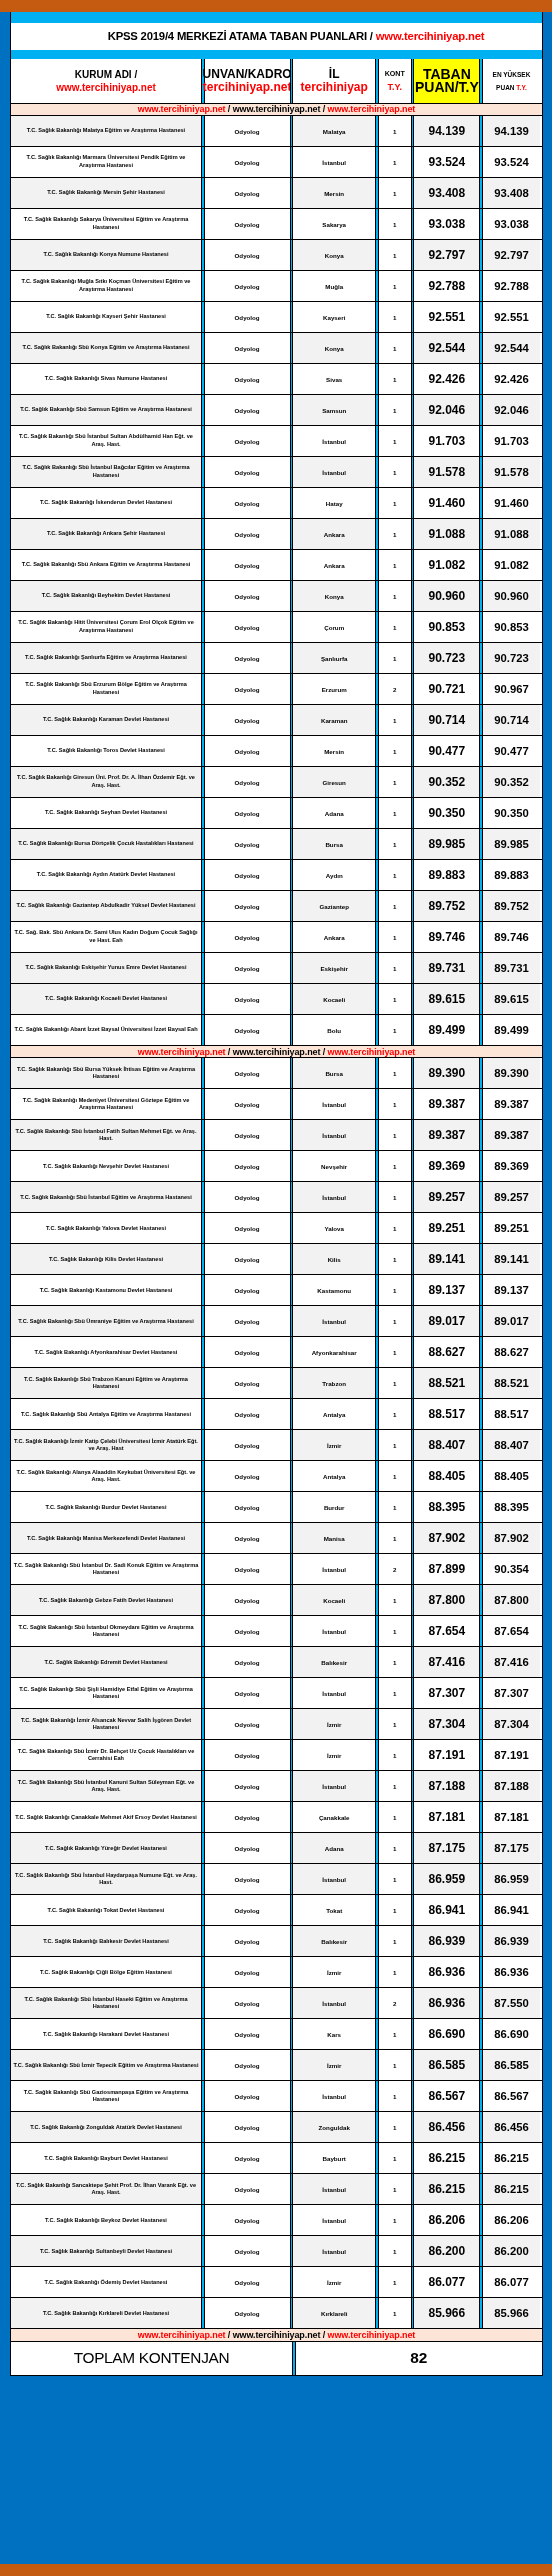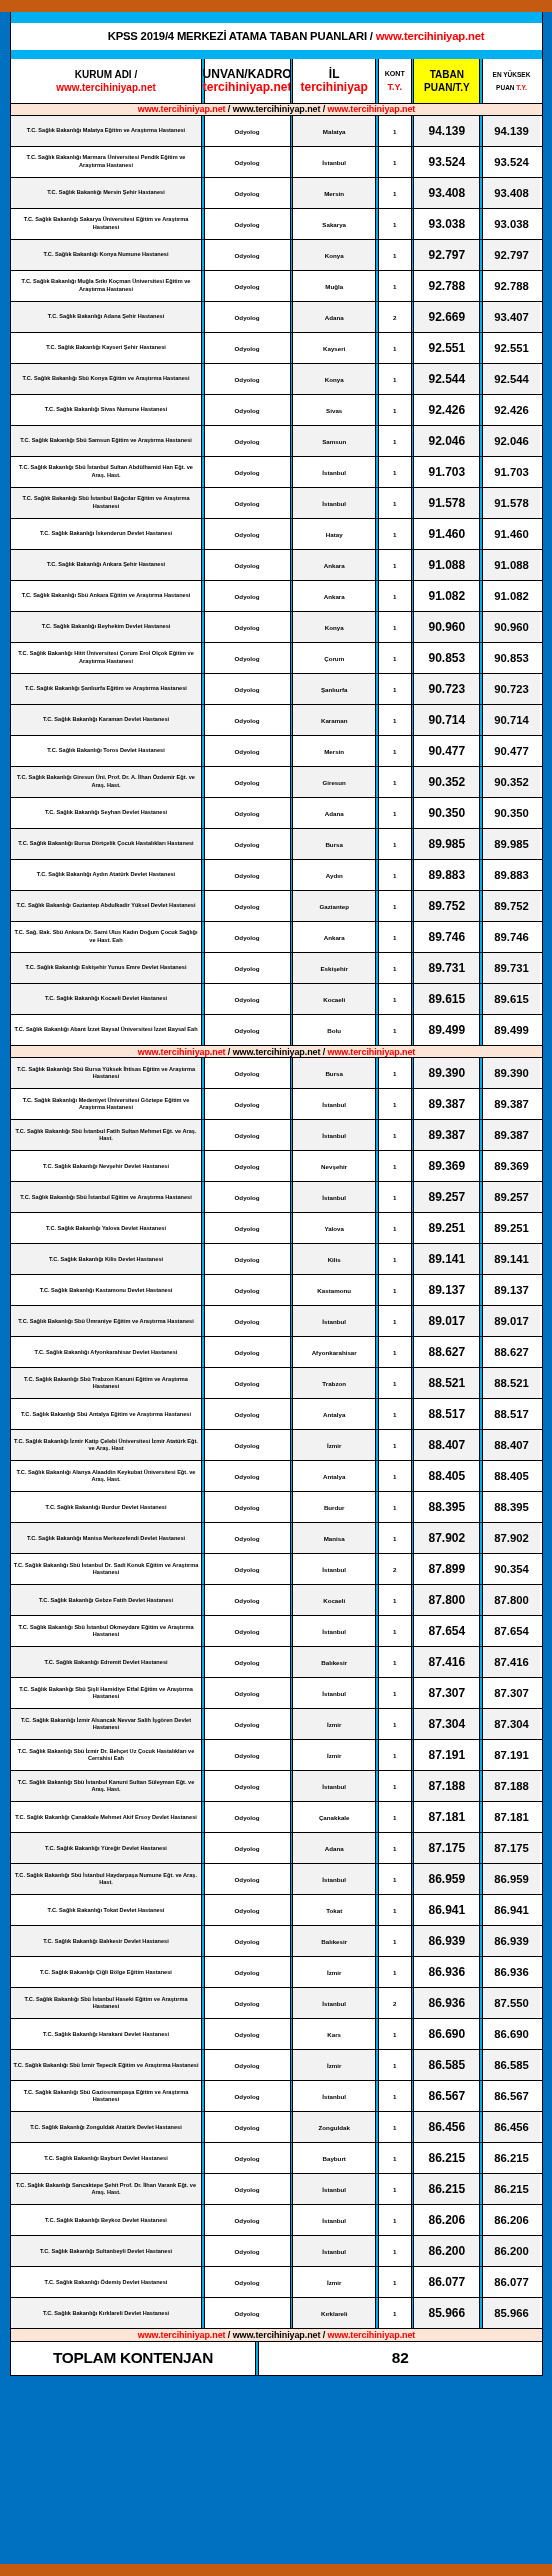--- a/index.html
+++ b/index.html
@@ -21,35 +21,35 @@
   .c-unvan { width: 85px; }
   .c-il { width: 82px; }
   .c-kont { width: 32px; }
   .c-taban { width: 65px; }
   .c-enyuksek { width: 57px; }
   .header { height: 45px; background: #fff; }
   .header .cell { flex-direction: column; font-size: 12px; line-height: 13px; }
   .header .c-kurum { font-size: 10px; }
   .header .c-kont { font-size: 7.1px; }
   .header .c-enyuksek { font-size: 6.5px; }
-  .header .c-taban { background: #ffff00; font-size: 10px; }
+  .header .c-taban { background: #ffff00; font-size: 14px; }
   .header .red { color: #ff0000; }
   .site-band { height: 12.4px; background: #fce4d6; display: flex; align-items: center; justify-content: center; font-size: 9px; font-weight: bold; border-bottom: 1.2px solid #000; letter-spacing: -0.1px; }
   .data-row { height: 31px; }
   .data-row .cell { font-size: 6px; }
   .data-row .c-kurum { font-size: 5.6px; line-height: 7.7px; padding: 0 2.4px; }
   .data-row .c-unvan, .data-row .c-il { font-size: 6.2px; }
   .data-row .c-kont { font-size: 6.2px; }
   .data-row .c-taban { font-size: 12px; }
   .data-row .c-enyuksek { font-size: 11.3px; }
   .data-row.alt .c-kurum, .data-row.alt .c-il, .data-row.alt .c-taban { background: #f2f2f2; }
   .data-row.alt .c-enyuksek { background: #f2f2f2; }
   .data-row .c-unvan { background: #fff; }
   .total-row { height: 34px; border-bottom: 1.2px solid #000; background: #fff; }
-  .total-row .t-label { width: 244px; font-size: 15.4px; font-weight: bold; display: flex; align-items: center; justify-content: center; letter-spacing: -0.3px; }
+  .total-row .t-label { width: 281px; font-size: 15.4px; font-weight: normal; display: flex; align-items: center; justify-content: center; letter-spacing: -0.3px; }
   .total-row .t-value { flex: 1; font-size: 15.4px; font-weight: bold; display: flex; align-items: center; justify-content: center; text-align: center; }
 </style>
 </head>
 <body>
 
 <div class="page">
   <div class="top-bar"></div>
 
   <div class="sheet">
     <div class="cyan-bar"></div>
@@ -171,188 +171,188 @@
           <div class="cell c-unvan">Odyolog</div>
           <div class="sep"></div>
           <div class="cell c-il">Muğla</div>
           <div class="sep"></div>
           <div class="cell c-kont">1</div>
           <div class="sep"></div>
           <div class="cell c-taban">92.788</div>
           <div class="sep"></div>
           <div class="cell c-enyuksek">92.788</div>
         </div>
-        <div class="row data-row alt">
-          <div class="cell c-kurum">T.C. Sağlık Bakanlığı Adana Şehir Hastanesi</div>
-          <div class="sep"></div>
-          <div class="cell c-unvan">Odyolog</div>
-          <div class="sep"></div>
-          <div class="cell c-il">Adana</div>
+        <div class="row data-row">
+          <div class="cell c-kurum">T.C. Sağlık Bakanlığı Kayseri Şehir Hastanesi</div>
+          <div class="sep"></div>
+          <div class="cell c-unvan">Odyolog</div>
+          <div class="sep"></div>
+          <div class="cell c-il">Kayseri</div>
+          <div class="sep"></div>
+          <div class="cell c-kont">1</div>
+          <div class="sep"></div>
+          <div class="cell c-taban">92.551</div>
+          <div class="sep"></div>
+          <div class="cell c-enyuksek">92.551</div>
+        </div>
+        <div class="row data-row alt">
+          <div class="cell c-kurum">T.C. Sağlık Bakanlığı Sbü Konya Eğitim ve Araştırma Hastanesi</div>
+          <div class="sep"></div>
+          <div class="cell c-unvan">Odyolog</div>
+          <div class="sep"></div>
+          <div class="cell c-il">Konya</div>
+          <div class="sep"></div>
+          <div class="cell c-kont">1</div>
+          <div class="sep"></div>
+          <div class="cell c-taban">92.544</div>
+          <div class="sep"></div>
+          <div class="cell c-enyuksek">92.544</div>
+        </div>
+        <div class="row data-row">
+          <div class="cell c-kurum">T.C. Sağlık Bakanlığı Sivas Numune Hastanesi</div>
+          <div class="sep"></div>
+          <div class="cell c-unvan">Odyolog</div>
+          <div class="sep"></div>
+          <div class="cell c-il">Sivas</div>
+          <div class="sep"></div>
+          <div class="cell c-kont">1</div>
+          <div class="sep"></div>
+          <div class="cell c-taban">92.426</div>
+          <div class="sep"></div>
+          <div class="cell c-enyuksek">92.426</div>
+        </div>
+        <div class="row data-row alt">
+          <div class="cell c-kurum">T.C. Sağlık Bakanlığı Sbü Samsun Eğitim ve Araştırma Hastanesi</div>
+          <div class="sep"></div>
+          <div class="cell c-unvan">Odyolog</div>
+          <div class="sep"></div>
+          <div class="cell c-il">Samsun</div>
+          <div class="sep"></div>
+          <div class="cell c-kont">1</div>
+          <div class="sep"></div>
+          <div class="cell c-taban">92.046</div>
+          <div class="sep"></div>
+          <div class="cell c-enyuksek">92.046</div>
+        </div>
+        <div class="row data-row">
+          <div class="cell c-kurum">T.C. Sağlık Bakanlığı Sbü İstanbul Sultan Abdülhamid Han Eğt. ve Araş. Hast.</div>
+          <div class="sep"></div>
+          <div class="cell c-unvan">Odyolog</div>
+          <div class="sep"></div>
+          <div class="cell c-il">İstanbul</div>
+          <div class="sep"></div>
+          <div class="cell c-kont">1</div>
+          <div class="sep"></div>
+          <div class="cell c-taban">91.703</div>
+          <div class="sep"></div>
+          <div class="cell c-enyuksek">91.703</div>
+        </div>
+        <div class="row data-row alt">
+          <div class="cell c-kurum">T.C. Sağlık Bakanlığı Sbü İstanbul Bağcılar Eğitim ve Araştırma Hastanesi</div>
+          <div class="sep"></div>
+          <div class="cell c-unvan">Odyolog</div>
+          <div class="sep"></div>
+          <div class="cell c-il">İstanbul</div>
+          <div class="sep"></div>
+          <div class="cell c-kont">1</div>
+          <div class="sep"></div>
+          <div class="cell c-taban">91.578</div>
+          <div class="sep"></div>
+          <div class="cell c-enyuksek">91.578</div>
+        </div>
+        <div class="row data-row">
+          <div class="cell c-kurum">T.C. Sağlık Bakanlığı İskenderun Devlet Hastanesi</div>
+          <div class="sep"></div>
+          <div class="cell c-unvan">Odyolog</div>
+          <div class="sep"></div>
+          <div class="cell c-il">Hatay</div>
+          <div class="sep"></div>
+          <div class="cell c-kont">1</div>
+          <div class="sep"></div>
+          <div class="cell c-taban">91.460</div>
+          <div class="sep"></div>
+          <div class="cell c-enyuksek">91.460</div>
+        </div>
+        <div class="row data-row alt">
+          <div class="cell c-kurum">T.C. Sağlık Bakanlığı Ankara Şehir Hastanesi</div>
+          <div class="sep"></div>
+          <div class="cell c-unvan">Odyolog</div>
+          <div class="sep"></div>
+          <div class="cell c-il">Ankara</div>
+          <div class="sep"></div>
+          <div class="cell c-kont">1</div>
+          <div class="sep"></div>
+          <div class="cell c-taban">91.088</div>
+          <div class="sep"></div>
+          <div class="cell c-enyuksek">91.088</div>
+        </div>
+        <div class="row data-row">
+          <div class="cell c-kurum">T.C. Sağlık Bakanlığı Sbü Ankara Eğitim ve Araştırma Hastanesi</div>
+          <div class="sep"></div>
+          <div class="cell c-unvan">Odyolog</div>
+          <div class="sep"></div>
+          <div class="cell c-il">Ankara</div>
+          <div class="sep"></div>
+          <div class="cell c-kont">1</div>
+          <div class="sep"></div>
+          <div class="cell c-taban">91.082</div>
+          <div class="sep"></div>
+          <div class="cell c-enyuksek">91.082</div>
+        </div>
+        <div class="row data-row alt">
+          <div class="cell c-kurum">T.C. Sağlık Bakanlığı Beyhekim Devlet Hastanesi</div>
+          <div class="sep"></div>
+          <div class="cell c-unvan">Odyolog</div>
+          <div class="sep"></div>
+          <div class="cell c-il">Konya</div>
+          <div class="sep"></div>
+          <div class="cell c-kont">1</div>
+          <div class="sep"></div>
+          <div class="cell c-taban">90.960</div>
+          <div class="sep"></div>
+          <div class="cell c-enyuksek">90.960</div>
+        </div>
+        <div class="row data-row">
+          <div class="cell c-kurum">T.C. Sağlık Bakanlığı Hitit Üniversitesi Çorum Erol Olçok Eğitim ve Araştırma Hastanesi</div>
+          <div class="sep"></div>
+          <div class="cell c-unvan">Odyolog</div>
+          <div class="sep"></div>
+          <div class="cell c-il">Çorum</div>
+          <div class="sep"></div>
+          <div class="cell c-kont">1</div>
+          <div class="sep"></div>
+          <div class="cell c-taban">90.853</div>
+          <div class="sep"></div>
+          <div class="cell c-enyuksek">90.853</div>
+        </div>
+        <div class="row data-row alt">
+          <div class="cell c-kurum">T.C. Sağlık Bakanlığı Şanlıurfa Eğitim ve Araştırma Hastanesi</div>
+          <div class="sep"></div>
+          <div class="cell c-unvan">Odyolog</div>
+          <div class="sep"></div>
+          <div class="cell c-il">Şanlıurfa</div>
+          <div class="sep"></div>
+          <div class="cell c-kont">1</div>
+          <div class="sep"></div>
+          <div class="cell c-taban">90.723</div>
+          <div class="sep"></div>
+          <div class="cell c-enyuksek">90.723</div>
+        </div>
+        <div class="row data-row">
+          <div class="cell c-kurum">T.C. Sağlık Bakanlığı Sbü Erzurum Bölge Eğitim ve Araştırma Hastanesi</div>
+          <div class="sep"></div>
+          <div class="cell c-unvan">Odyolog</div>
+          <div class="sep"></div>
+          <div class="cell c-il">Erzurum</div>
           <div class="sep"></div>
           <div class="cell c-kont">2</div>
           <div class="sep"></div>
-          <div class="cell c-taban">92.669</div>
-          <div class="sep"></div>
-          <div class="cell c-enyuksek">93.407</div>
-        </div>
-        <div class="row data-row">
-          <div class="cell c-kurum">T.C. Sağlık Bakanlığı Kayseri Şehir Hastanesi</div>
-          <div class="sep"></div>
-          <div class="cell c-unvan">Odyolog</div>
-          <div class="sep"></div>
-          <div class="cell c-il">Kayseri</div>
-          <div class="sep"></div>
-          <div class="cell c-kont">1</div>
-          <div class="sep"></div>
-          <div class="cell c-taban">92.551</div>
-          <div class="sep"></div>
-          <div class="cell c-enyuksek">92.551</div>
-        </div>
-        <div class="row data-row alt">
-          <div class="cell c-kurum">T.C. Sağlık Bakanlığı Sbü Konya Eğitim ve Araştırma Hastanesi</div>
-          <div class="sep"></div>
-          <div class="cell c-unvan">Odyolog</div>
-          <div class="sep"></div>
-          <div class="cell c-il">Konya</div>
-          <div class="sep"></div>
-          <div class="cell c-kont">1</div>
-          <div class="sep"></div>
-          <div class="cell c-taban">92.544</div>
-          <div class="sep"></div>
-          <div class="cell c-enyuksek">92.544</div>
-        </div>
-        <div class="row data-row">
-          <div class="cell c-kurum">T.C. Sağlık Bakanlığı Sivas Numune Hastanesi</div>
-          <div class="sep"></div>
-          <div class="cell c-unvan">Odyolog</div>
-          <div class="sep"></div>
-          <div class="cell c-il">Sivas</div>
-          <div class="sep"></div>
-          <div class="cell c-kont">1</div>
-          <div class="sep"></div>
-          <div class="cell c-taban">92.426</div>
-          <div class="sep"></div>
-          <div class="cell c-enyuksek">92.426</div>
-        </div>
-        <div class="row data-row alt">
-          <div class="cell c-kurum">T.C. Sağlık Bakanlığı Sbü Samsun Eğitim ve Araştırma Hastanesi</div>
-          <div class="sep"></div>
-          <div class="cell c-unvan">Odyolog</div>
-          <div class="sep"></div>
-          <div class="cell c-il">Samsun</div>
-          <div class="sep"></div>
-          <div class="cell c-kont">1</div>
-          <div class="sep"></div>
-          <div class="cell c-taban">92.046</div>
-          <div class="sep"></div>
-          <div class="cell c-enyuksek">92.046</div>
-        </div>
-        <div class="row data-row">
-          <div class="cell c-kurum">T.C. Sağlık Bakanlığı Sbü İstanbul Sultan Abdülhamid Han Eğt. ve Araş. Hast.</div>
-          <div class="sep"></div>
-          <div class="cell c-unvan">Odyolog</div>
-          <div class="sep"></div>
-          <div class="cell c-il">İstanbul</div>
-          <div class="sep"></div>
-          <div class="cell c-kont">1</div>
-          <div class="sep"></div>
-          <div class="cell c-taban">91.703</div>
-          <div class="sep"></div>
-          <div class="cell c-enyuksek">91.703</div>
-        </div>
-        <div class="row data-row alt">
-          <div class="cell c-kurum">T.C. Sağlık Bakanlığı Sbü İstanbul Bağcılar Eğitim ve Araştırma Hastanesi</div>
-          <div class="sep"></div>
-          <div class="cell c-unvan">Odyolog</div>
-          <div class="sep"></div>
-          <div class="cell c-il">İstanbul</div>
-          <div class="sep"></div>
-          <div class="cell c-kont">1</div>
-          <div class="sep"></div>
-          <div class="cell c-taban">91.578</div>
-          <div class="sep"></div>
-          <div class="cell c-enyuksek">91.578</div>
-        </div>
-        <div class="row data-row">
-          <div class="cell c-kurum">T.C. Sağlık Bakanlığı İskenderun Devlet Hastanesi</div>
-          <div class="sep"></div>
-          <div class="cell c-unvan">Odyolog</div>
-          <div class="sep"></div>
-          <div class="cell c-il">Hatay</div>
-          <div class="sep"></div>
-          <div class="cell c-kont">1</div>
-          <div class="sep"></div>
-          <div class="cell c-taban">91.460</div>
-          <div class="sep"></div>
-          <div class="cell c-enyuksek">91.460</div>
-        </div>
-        <div class="row data-row alt">
-          <div class="cell c-kurum">T.C. Sağlık Bakanlığı Ankara Şehir Hastanesi</div>
-          <div class="sep"></div>
-          <div class="cell c-unvan">Odyolog</div>
-          <div class="sep"></div>
-          <div class="cell c-il">Ankara</div>
-          <div class="sep"></div>
-          <div class="cell c-kont">1</div>
-          <div class="sep"></div>
-          <div class="cell c-taban">91.088</div>
-          <div class="sep"></div>
-          <div class="cell c-enyuksek">91.088</div>
-        </div>
-        <div class="row data-row">
-          <div class="cell c-kurum">T.C. Sağlık Bakanlığı Sbü Ankara Eğitim ve Araştırma Hastanesi</div>
-          <div class="sep"></div>
-          <div class="cell c-unvan">Odyolog</div>
-          <div class="sep"></div>
-          <div class="cell c-il">Ankara</div>
-          <div class="sep"></div>
-          <div class="cell c-kont">1</div>
-          <div class="sep"></div>
-          <div class="cell c-taban">91.082</div>
-          <div class="sep"></div>
-          <div class="cell c-enyuksek">91.082</div>
-        </div>
-        <div class="row data-row alt">
-          <div class="cell c-kurum">T.C. Sağlık Bakanlığı Beyhekim Devlet Hastanesi</div>
-          <div class="sep"></div>
-          <div class="cell c-unvan">Odyolog</div>
-          <div class="sep"></div>
-          <div class="cell c-il">Konya</div>
-          <div class="sep"></div>
-          <div class="cell c-kont">1</div>
-          <div class="sep"></div>
-          <div class="cell c-taban">90.960</div>
-          <div class="sep"></div>
-          <div class="cell c-enyuksek">90.960</div>
-        </div>
-        <div class="row data-row">
-          <div class="cell c-kurum">T.C. Sağlık Bakanlığı Hitit Üniversitesi Çorum Erol Olçok Eğitim ve Araştırma Hastanesi</div>
-          <div class="sep"></div>
-          <div class="cell c-unvan">Odyolog</div>
-          <div class="sep"></div>
-          <div class="cell c-il">Çorum</div>
-          <div class="sep"></div>
-          <div class="cell c-kont">1</div>
-          <div class="sep"></div>
-          <div class="cell c-taban">90.853</div>
-          <div class="sep"></div>
-          <div class="cell c-enyuksek">90.853</div>
-        </div>
-        <div class="row data-row alt">
-          <div class="cell c-kurum">T.C. Sağlık Bakanlığı Şanlıurfa Eğitim ve Araştırma Hastanesi</div>
-          <div class="sep"></div>
-          <div class="cell c-unvan">Odyolog</div>
-          <div class="sep"></div>
-          <div class="cell c-il">Şanlıurfa</div>
-          <div class="sep"></div>
-          <div class="cell c-kont">1</div>
-          <div class="sep"></div>
-          <div class="cell c-taban">90.723</div>
-          <div class="sep"></div>
-          <div class="cell c-enyuksek">90.723</div>
+          <div class="cell c-taban">90.721</div>
+          <div class="sep"></div>
+          <div class="cell c-enyuksek">90.967</div>
         </div>
         <div class="row data-row alt">
           <div class="cell c-kurum">T.C. Sağlık Bakanlığı Karaman Devlet Hastanesi</div>
           <div class="sep"></div>
           <div class="cell c-unvan">Odyolog</div>
           <div class="sep"></div>
           <div class="cell c-il">Karaman</div>
           <div class="sep"></div>
           <div class="cell c-kont">1</div>
           <div class="sep"></div>

